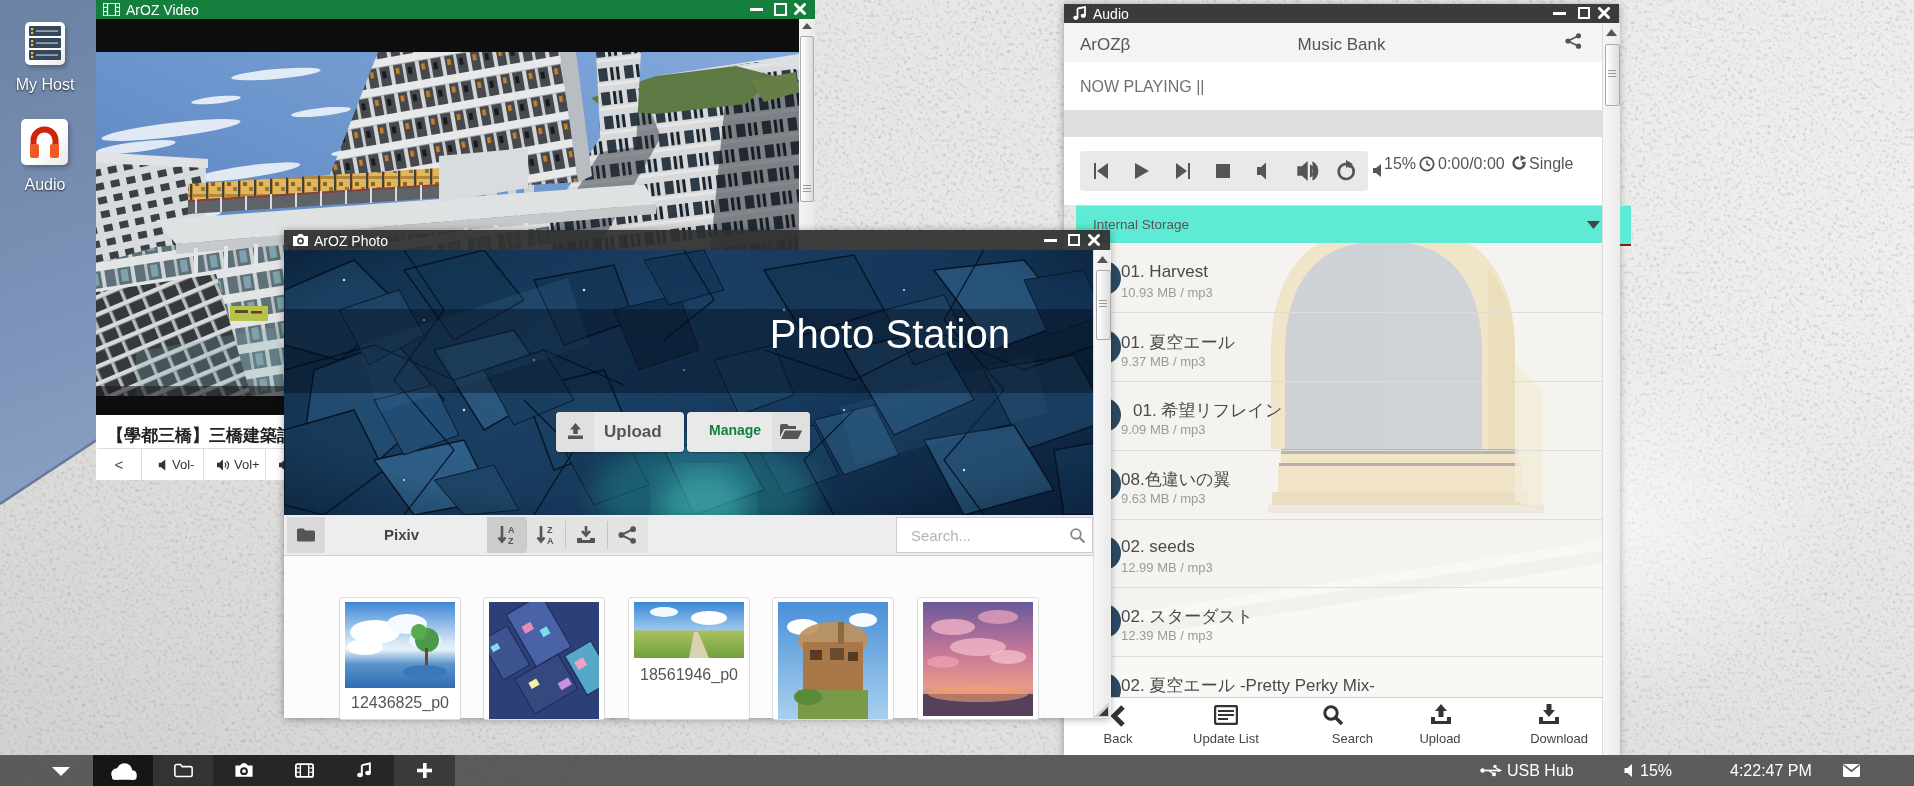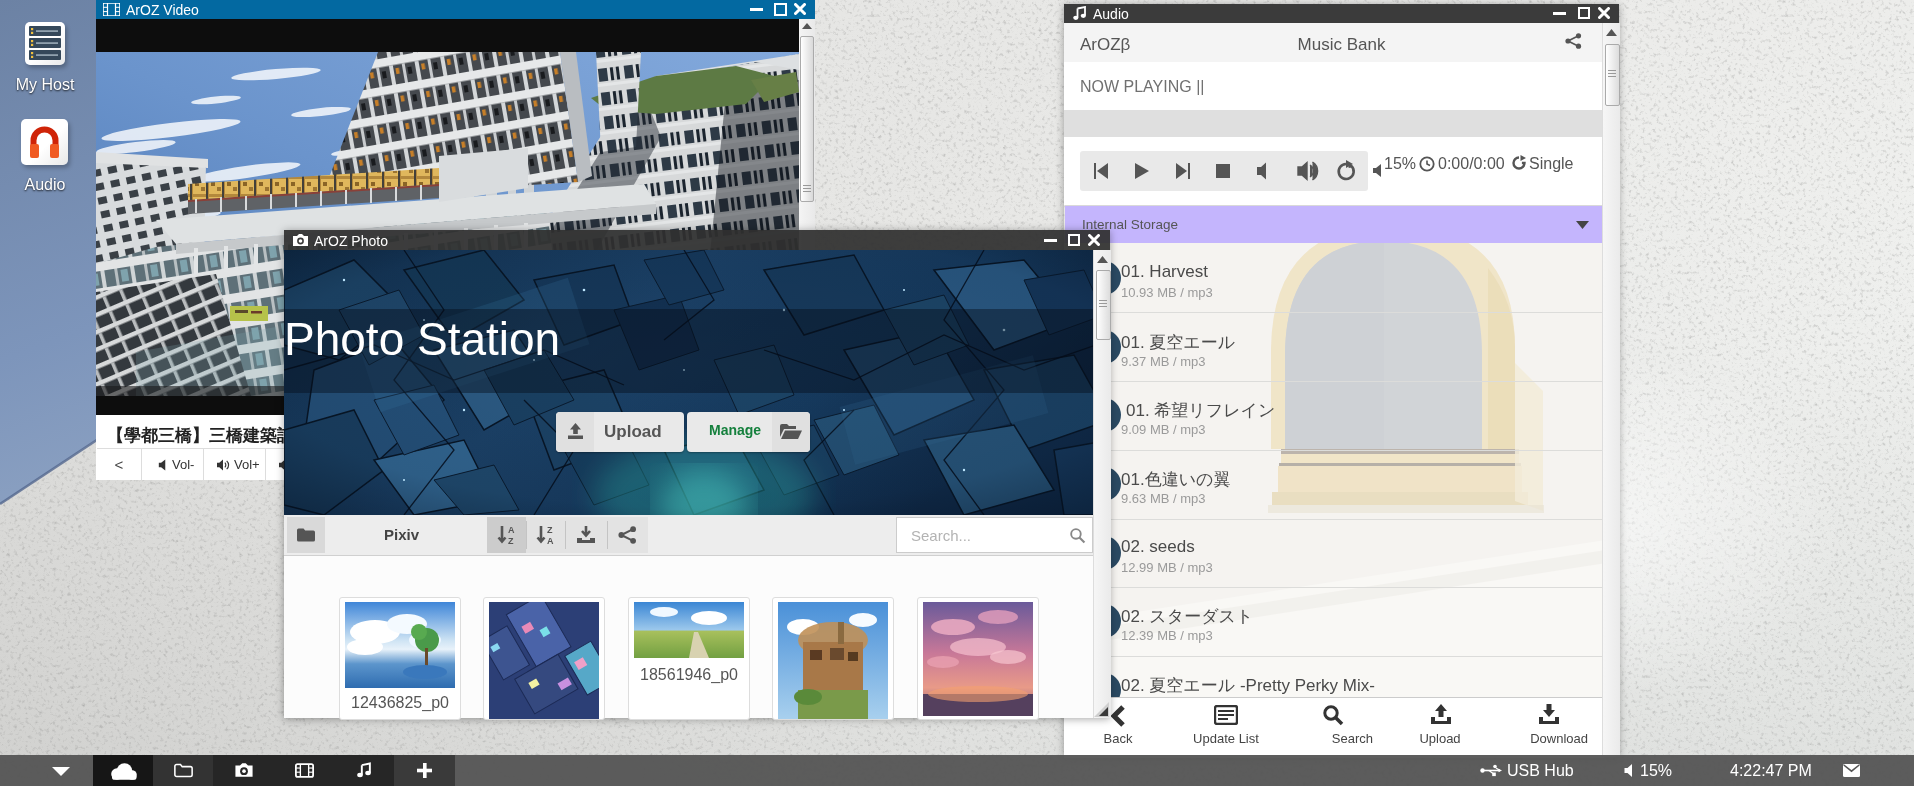--- a/index.html
+++ b/index.html
@@ -76,21 +76,21 @@
     <svg width="47" height="46" viewBox="0 0 47 46">
       <path d="M38 34 L38 22 L9 22 L9 34 L2 34 L2 46 L0 46 L0 0 L47 0 L47 46 L45 46 L45 34 Z" fill="#f5f5f5" opacity="0.01"></path>
       <path d="M12.5 34 L12.5 21.5 a11 11 0 0 1 22 0 L34.5 34" fill="none" stroke="#cf2408" stroke-width="6"></path>
       <rect x="9" y="25" width="9" height="14" rx="2" fill="#f05a22"></rect>
       <rect x="29" y="25" width="9" height="14" rx="2" fill="#f05a22"></rect>
     </svg>
   </div>
   <div class="abs" style="left:0;top:176px;width:90px;text-align:center;color:#fff;font-size:16px;text-shadow:0 1px 2px rgba(0,0,0,0.85)">Audio</div>
 
   <div id="win-video" class="abs" style="left:96px;top:0;width:719px;height:480px">
-    <div class="abs" style="left:0;top:0;width:719px;height:19px;background:#0369a1">
+    <div class="abs" style="left:0;top:0;width:719px;height:19px;background:#15803d">
       <svg class="abs" style="left:7px;top:3px" width="17" height="13" viewBox="0 0 17 13">
           <rect x="0" y="0" width="17" height="13" rx="1.5" fill="none" stroke="#fff" stroke-width="1.6"></rect>
           <line x1="4.5" y1="0" x2="4.5" y2="13" stroke="#fff" stroke-width="1.2"></line>
           <line x1="12.5" y1="0" x2="12.5" y2="13" stroke="#fff" stroke-width="1.2"></line>
           <line x1="0" y1="4.3" x2="4.5" y2="4.3" stroke="#fff" stroke-width="1"></line>
           <line x1="0" y1="8.6" x2="4.5" y2="8.6" stroke="#fff" stroke-width="1"></line>
           <line x1="12.5" y1="4.3" x2="17" y2="4.3" stroke="#fff" stroke-width="1"></line>
           <line x1="12.5" y1="8.6" x2="17" y2="8.6" stroke="#fff" stroke-width="1"></line>
         </svg>
       <span class="abs" style="left:30px;top:2px;font-size:14px;color:#fff">ArOZ Video</span>
@@ -310,21 +310,21 @@
           <circle cx="8" cy="8" r="6.7" fill="none" stroke="#555" stroke-width="1.8"></circle>
           <path d="M8 4.5 L8 8 L11 9.5" fill="none" stroke="#555" stroke-width="1.6"></path>
         </svg>
       <span class="abs" style="left:374px;top:18px;font-size:16px;color:#555">0:00/0:00</span>
       <svg class="abs" style="left:447px;top:18px" width="16" height="16" viewBox="0 0 16 16">
           <path d="M8 2.5 a5.5 5.5 0 1 0 5.5 5.5 l-2.6 0" fill="none" stroke="#555" stroke-width="2.4"></path>
           <path d="M9.5 0 L15 3 L9.5 6 Z" fill="#555"></path>
         </svg>
       <span class="abs" style="left:465px;top:18px;font-size:16px;color:#555">Single</span>
     </div>
-    <div class="abs" style="left:1px;top:201px;width:555px;height:38px;background:#c4b5fd;border-top:1px solid #d9d9d9;border-bottom:2px solid #7f1d1d">
+    <div class="abs" style="left:12px;top:201px;width:555px;height:38px;background:#5eead4;border-top:1px solid #d9d9d9;border-bottom:2px solid #7f1d1d">
       <span class="abs" style="left:17px;top:11px;font-size:13.5px;color:#555">Internal Storage</span>
       <svg class="abs" style="left:511px;top:15px" width="13" height="8">
           <polygon points="0,0 13,0 6.5,8" fill="#444"></polygon>
         </svg>
     </div>
 
     <div class="abs" style="left:0;top:239px;width:555px;height:454px;background:#f1f0ed;overflow:hidden">
       <svg class="abs" style="left:0;top:0" width="555" height="454" viewBox="0 0 555 454">
         <polygon points="0,380 555,295 555,454 0,454" fill="#f8f8f5"></polygon>
         <polygon points="0,390 555,305 555,318 0,404" fill="#e3e1db" opacity="0.55"></polygon>
@@ -353,23 +353,23 @@
       <div class="abs" style="left:23px;top:87px;width:34px;height:34px;border-radius:50%;background:#2b4a63"></div>
       <div class="abs" style="left:23px;top:155px;width:34px;height:34px;border-radius:50%;background:#2b4a63"></div>
       <div class="abs" style="left:23px;top:224px;width:34px;height:34px;border-radius:50%;background:#2b4a63"></div>
       <div class="abs" style="left:23px;top:293px;width:34px;height:34px;border-radius:50%;background:#2b4a63"></div>
       <div class="abs" style="left:23px;top:361px;width:34px;height:34px;border-radius:50%;background:#2b4a63"></div>
       <div class="abs" style="left:23px;top:430px;width:34px;height:34px;border-radius:50%;background:#2b4a63"></div>
       <div class="abs" style="left:57px;top:19px;font-size:17px;color:#4a4a4a">01. Harvest</div>
       <div class="abs" style="left:57px;top:42px;font-size:13px;color:#9a9a9a">10.93 MB / mp3</div>
       <div class="abs" style="left:57px;top:88px;font-size:17px;color:#4a4a4a">01. 夏空エール</div>
       <div class="abs" style="left:57px;top:111px;font-size:13px;color:#9a9a9a">9.37 MB / mp3</div>
-      <div class="abs" style="left:62px;top:156px;font-size:17px;color:#4a4a4a">01. 希望リフレイン</div>
+      <div class="abs" style="left:69px;top:156px;font-size:17px;color:#4a4a4a">01. 希望リフレイン</div>
       <div class="abs" style="left:57px;top:179px;font-size:13px;color:#9a9a9a">9.09 MB / mp3</div>
-      <div class="abs" style="left:57px;top:225px;font-size:17px;color:#4a4a4a">01.色違いの翼</div>
+      <div class="abs" style="left:57px;top:225px;font-size:17px;color:#4a4a4a">08.色違いの翼</div>
       <div class="abs" style="left:57px;top:248px;font-size:13px;color:#9a9a9a">9.63 MB / mp3</div>
       <div class="abs" style="left:57px;top:294px;font-size:17px;color:#4a4a4a">02. seeds</div>
       <div class="abs" style="left:57px;top:317px;font-size:13px;color:#9a9a9a">12.99 MB / mp3</div>
       <div class="abs" style="left:57px;top:362px;font-size:17px;color:#4a4a4a">02. スターダスト</div>
       <div class="abs" style="left:57px;top:385px;font-size:13px;color:#9a9a9a">12.39 MB / mp3</div>
       <div class="abs" style="left:57px;top:431px;font-size:17px;color:#4a4a4a">02. 夏空エール -Pretty Perky Mix-</div>
     </div>
 
     <div class="abs" style="left:0;top:693px;width:555px;height:60px;background:#fff;border-top:1px solid #ccc">
       <svg class="abs" style="left:44px;top:7px" width="20" height="22" viewBox="0 0 20 22">
@@ -500,21 +500,21 @@
           <circle cx="620" cy="40" r="1"></circle>
           <circle cx="720" cy="80" r="1.3"></circle>
           <circle cx="400" cy="120" r="1"></circle>
         <circle cx="180" cy="160" r="1.2"></circle>
           <circle cx="560" cy="160" r="1"></circle>
           <circle cx="680" cy="220" r="1.2"></circle>
           <circle cx="120" cy="230" r="1"></circle>
       </g>
       <rect x="0" y="59" width="826" height="84" fill="rgba(5,13,25,0.42)"></rect>
     </svg>
-    <div class="abs" style="left:0;top:82px;width:726px;text-align:left;font-size:46px;color:#fff;font-family:'Liberation Sans',sans-serif">Photo Station</div>
+    <div class="abs" style="left:0;top:82px;width:726px;text-align:right;font-size:40px;color:#fff;font-family:'Liberation Sans',sans-serif">Photo Station</div>
     <div class="abs" style="left:272px;top:182px;width:128px;height:40px;background:#e9e9e9;border-radius:4px;box-shadow:0 1px 2px rgba(0,0,0,0.3)">
       <div class="abs" style="left:0;top:0;width:38px;height:40px;background:#e0e0e0;border-radius:4px 0 0 4px"></div>
       <svg class="abs" style="left:10px;top:11px" width="19" height="18" viewBox="0 0 19 18" fill="#555">
           <path d="M9.5 0 L15 6.5 L11.8 6.5 L11.8 11 L7.2 11 L7.2 6.5 L4 6.5 Z"></path>
           <rect x="2" y="12.5" width="15" height="3.5"></rect>
         </svg>
       <span class="abs" style="left:48px;top:10px;font-size:17px;font-weight:bold;color:#555">Upload</span>
     </div>
     <div class="abs" style="left:403px;top:182px;width:123px;height:40px;background:#e9e9e9;border-radius:4px;box-shadow:0 1px 2px rgba(0,0,0,0.3)">
       <span class="abs" style="left:22px;top:10px;font-size:14px;font-weight:bold;color:#15803d">Manage</span>

